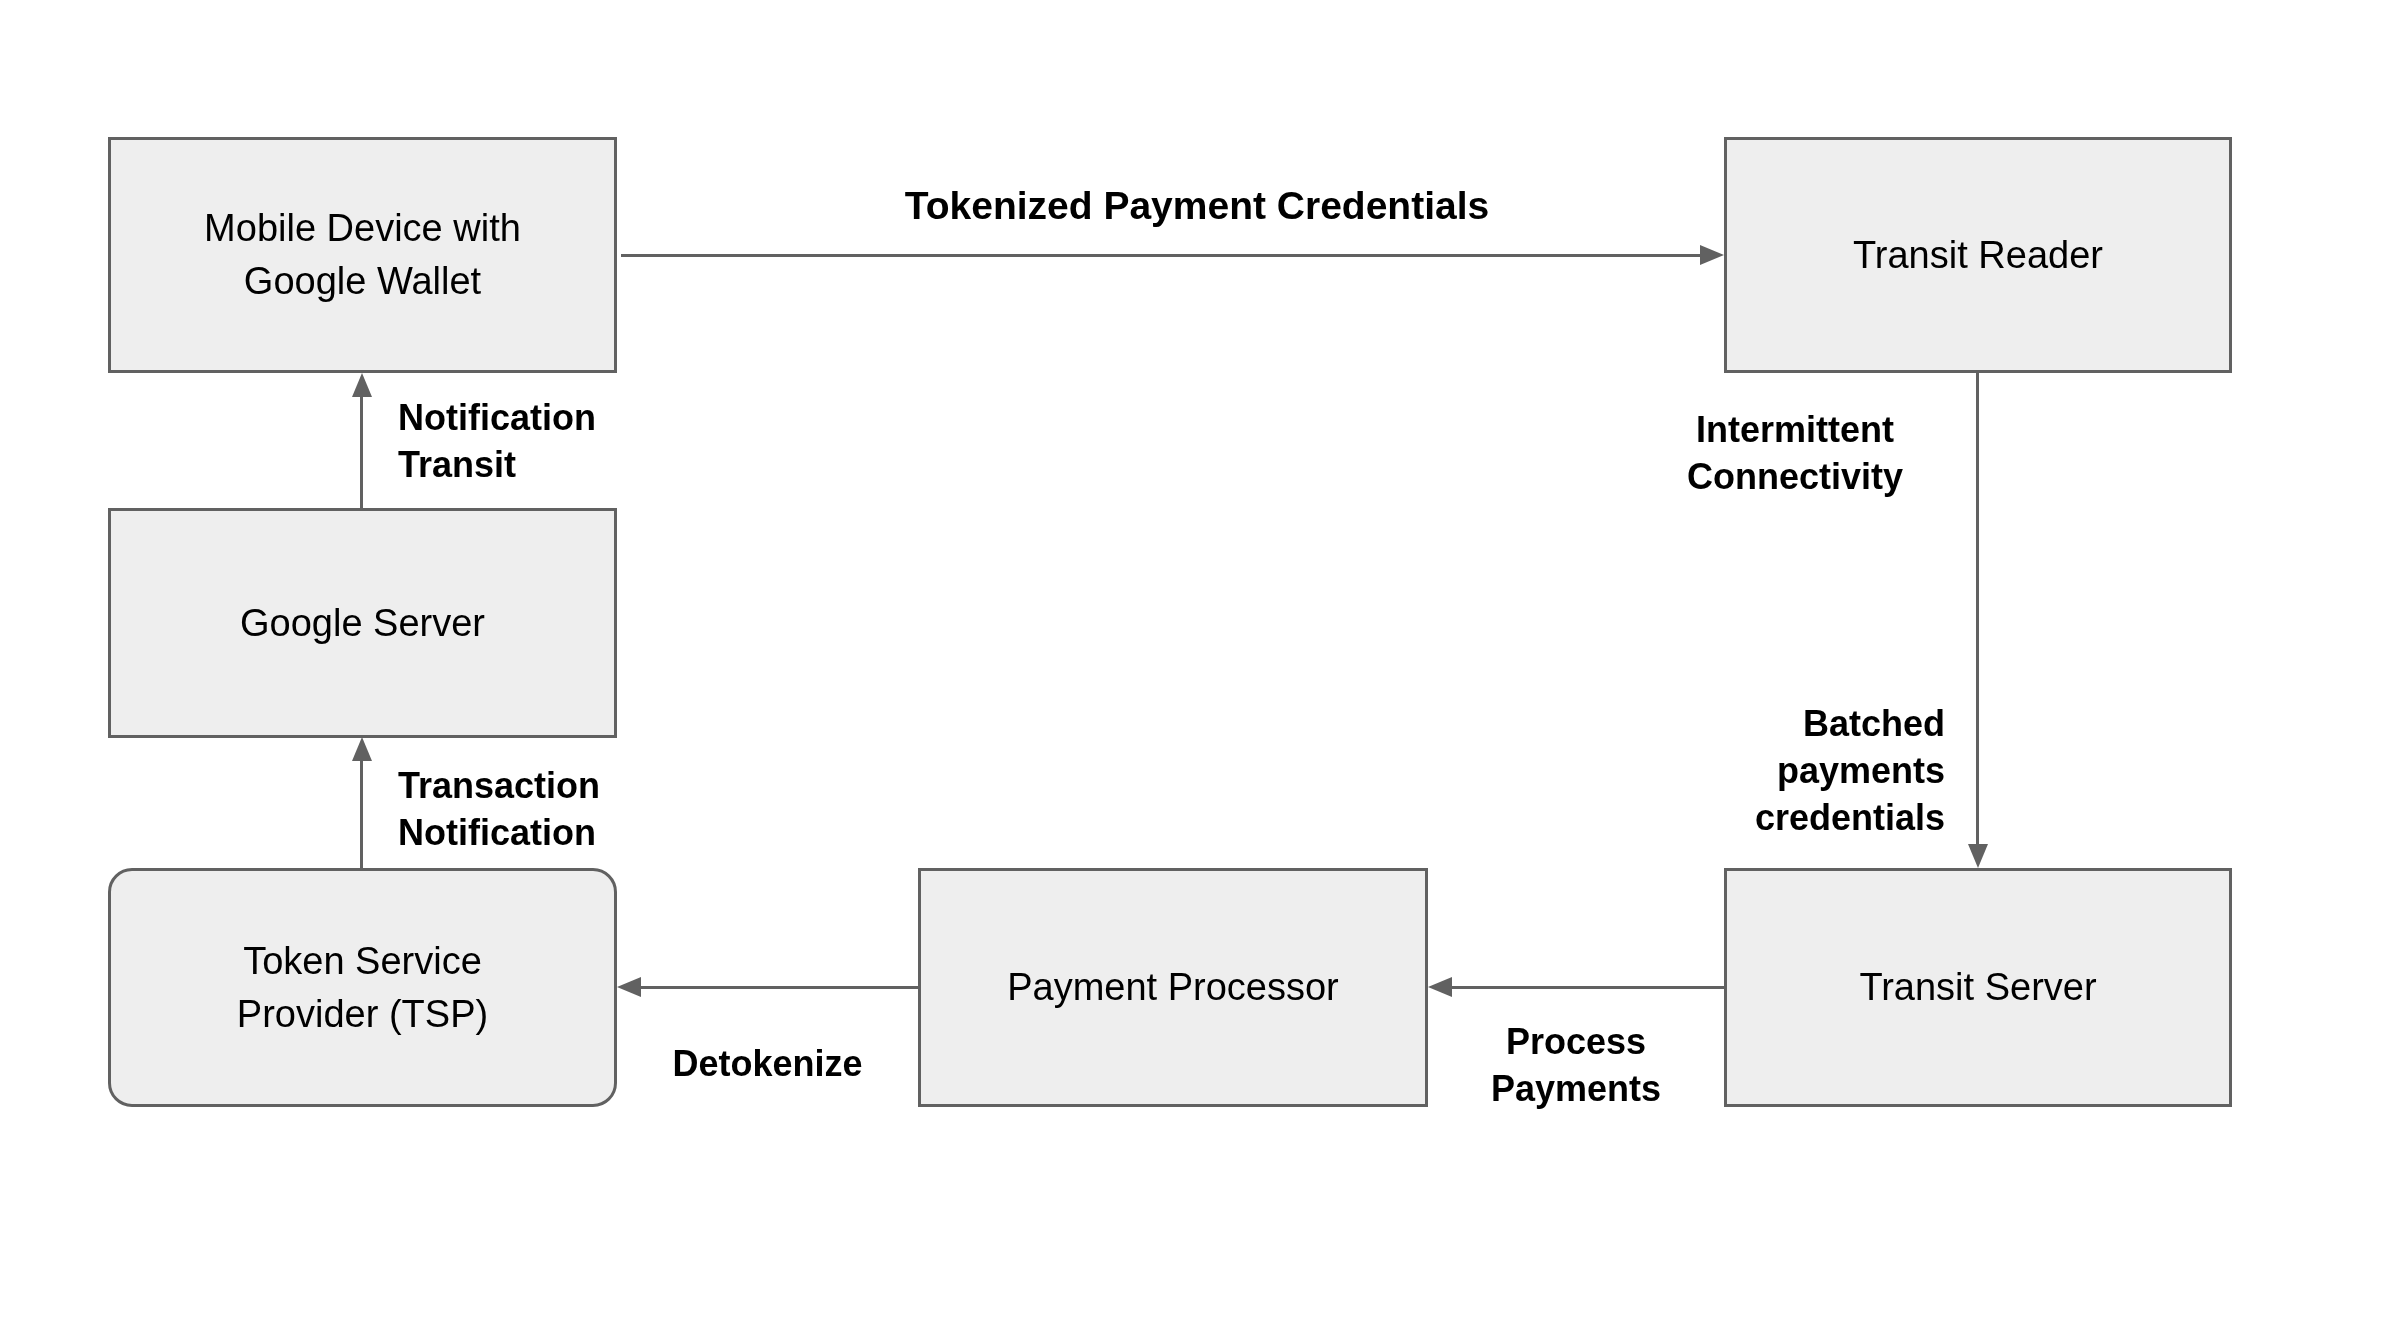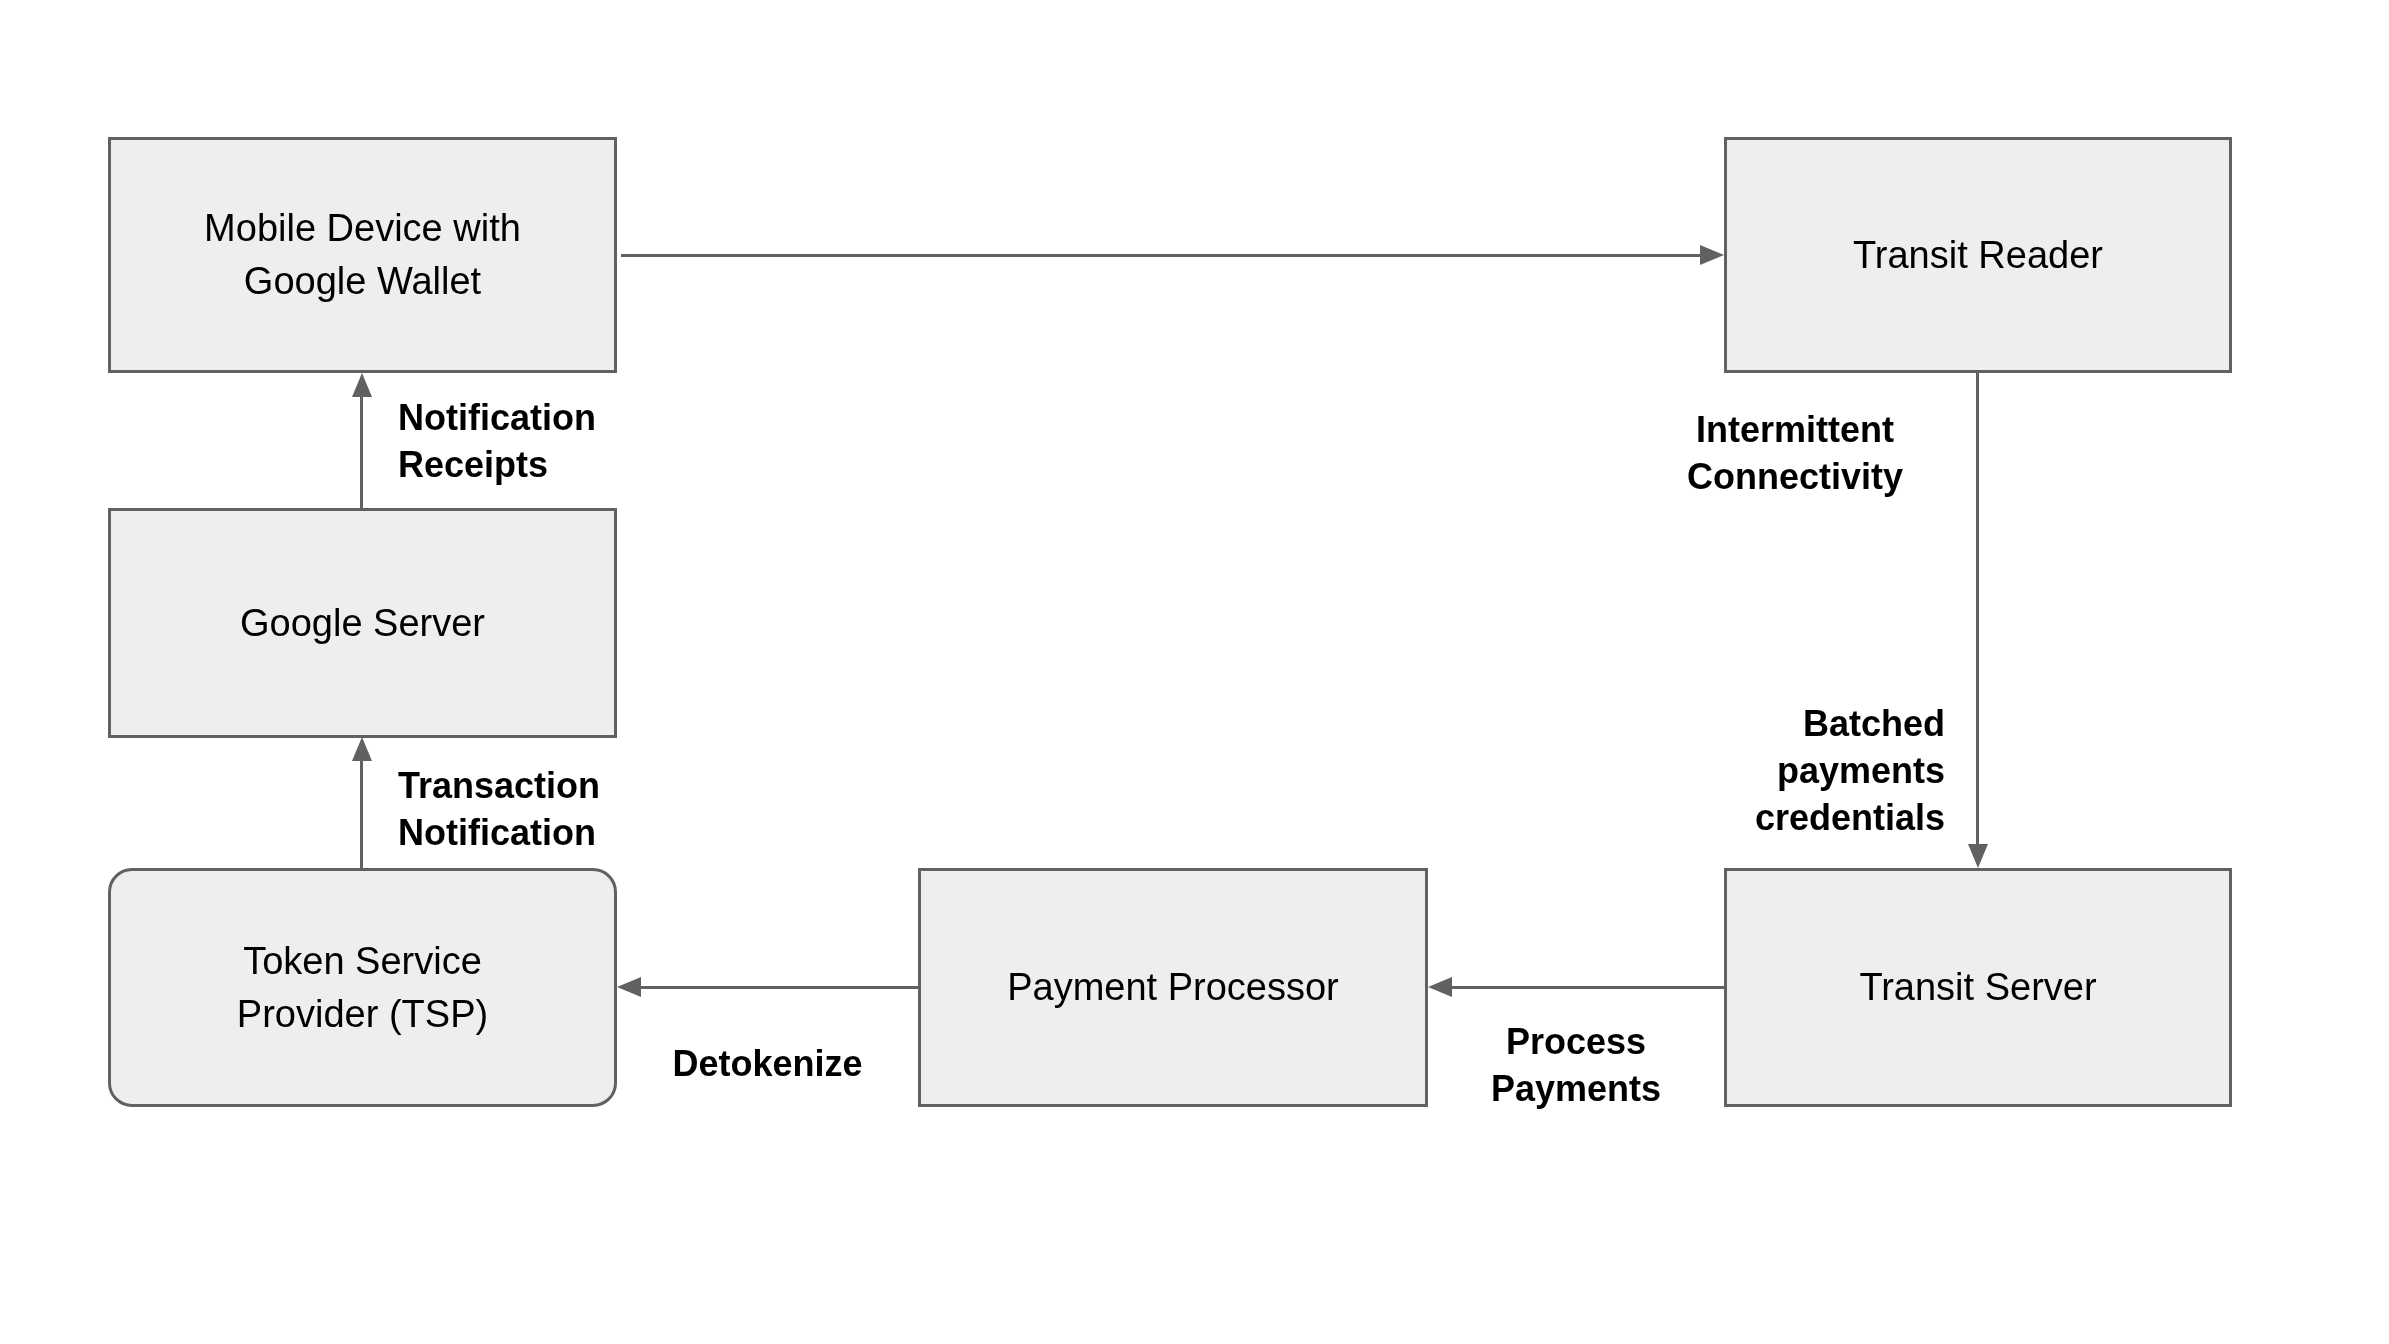--- a/index.html
+++ b/index.html
@@ -102,20 +102,23 @@
   <div class="node" id="node-payment-processor">
     <div>Payment Processor</div>
   </div>
 
   <div class="node" id="node-transit-server">
     <div>Transit Server</div>
   </div>
 
   <div class="edge-line" id="line-tokenized"></div>
   <div class="edge-head head-right" id="head-tokenized"></div>
+  <div class="edge-label" id="label-tokenized">
+    <div>Tokenized Payment Credentials</div>
+  </div>
 
   <div class="edge-line" id="line-batched"></div>
   <div class="edge-head head-down" id="head-batched"></div>
   <div class="edge-label" id="label-intermittent">
     <div>Intermittent</div>
     <div>Connectivity</div>
   </div>
   <div class="edge-label" id="label-batched">
     <div>Batched</div>
     <div>payments</div>
@@ -139,16 +142,16 @@
   <div class="edge-head head-up" id="head-transaction"></div>
   <div class="edge-label" id="label-transaction">
     <div>Transaction</div>
     <div>Notification</div>
   </div>
 
   <div class="edge-line" id="line-notification"></div>
   <div class="edge-head head-up" id="head-notification"></div>
   <div class="edge-label" id="label-notification">
     <div>Notification</div>
-    <div>Receipts</div>
+    <div>Transit</div>
   </div>
 
 </div>
 
 </body></html>

